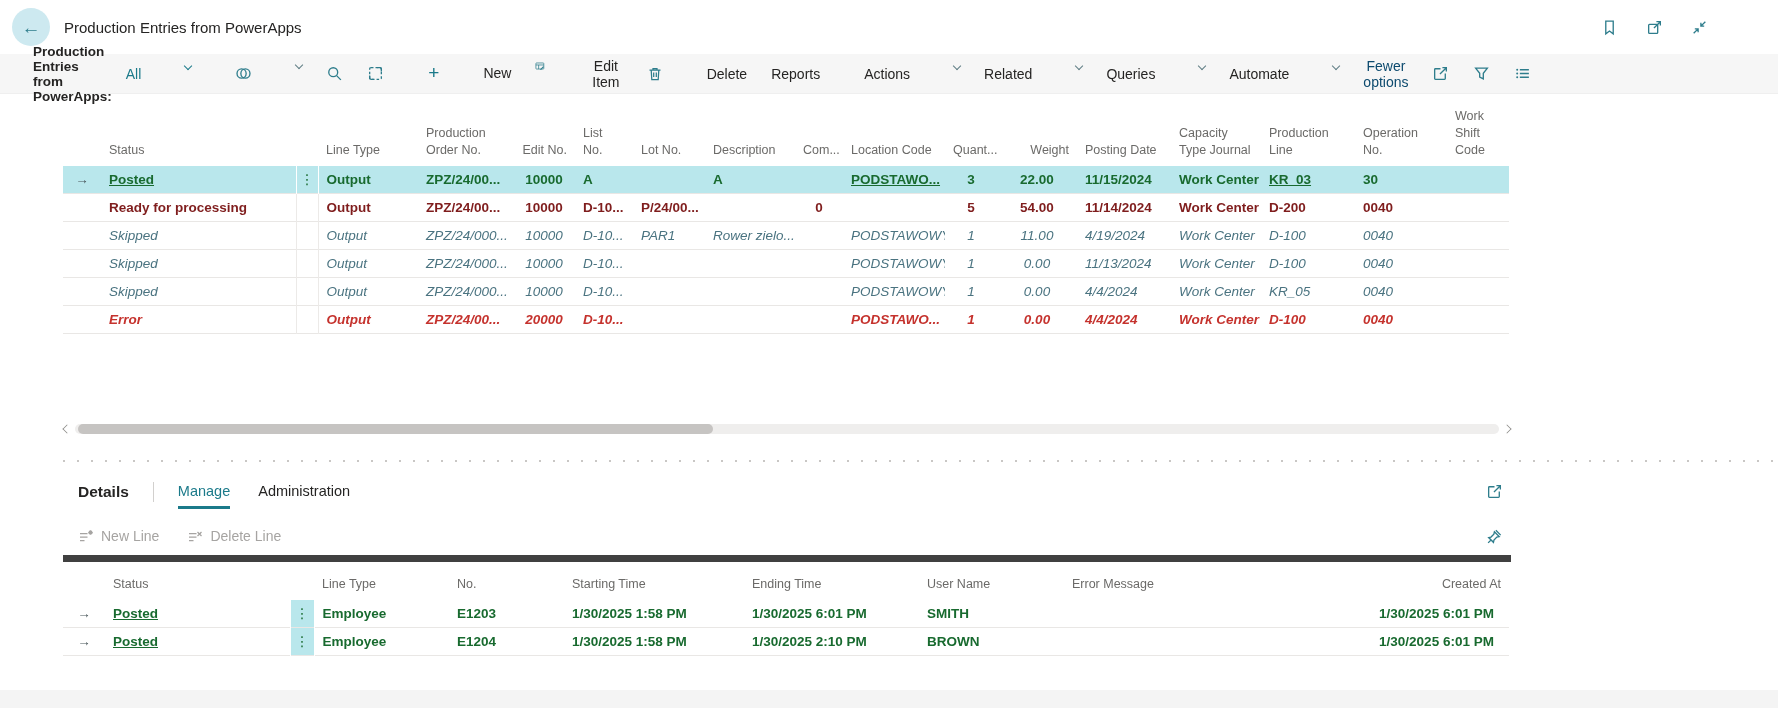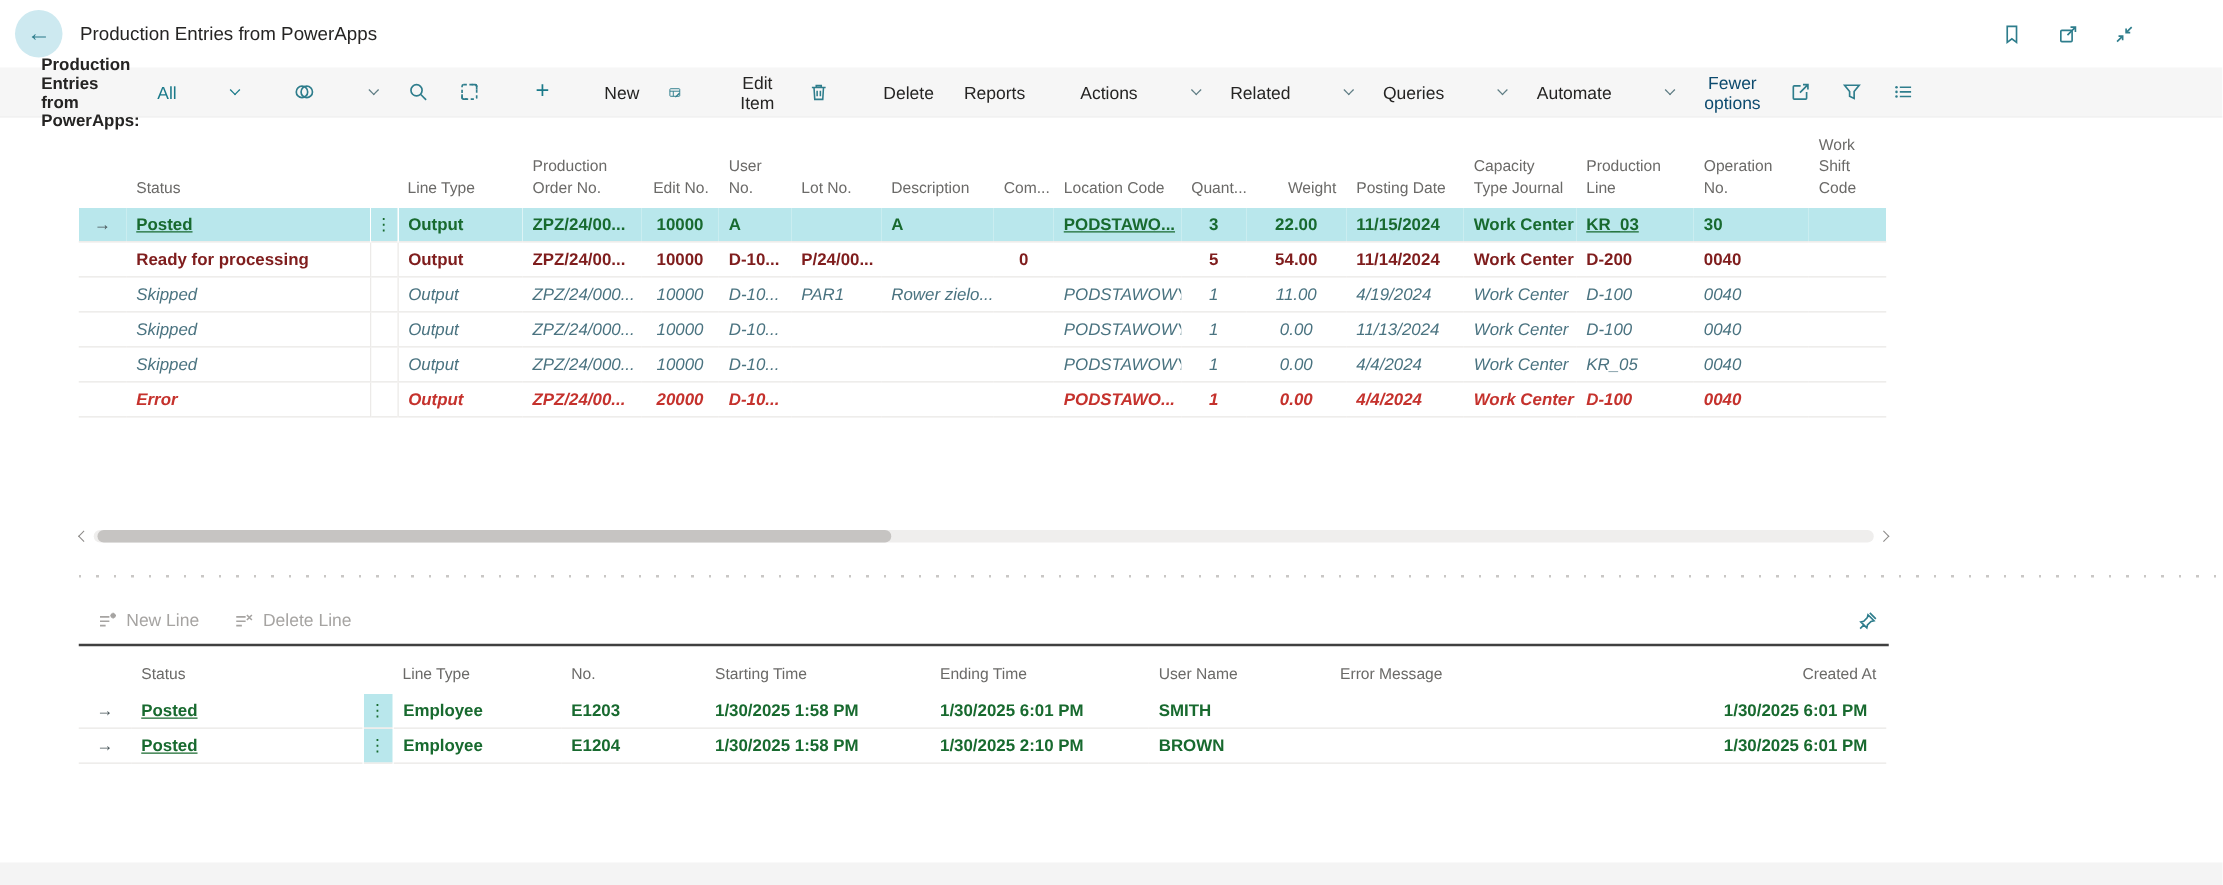--- a/index.html
+++ b/index.html
@@ -17,21 +17,21 @@
 
   svg.ico { display:block; }
   svg.ico g, svg.ico path, svg.ico rect, svg.ico circle { fill:none; stroke:#2e7d8c; stroke-width:1.25; }
   svg.ico .fill { fill:#2e7d8c; stroke:none; }
   svg.ico.gray g, svg.ico.gray path { stroke:#a6a4a2; }
 
   
   .cmdbar { display:flex; align-items:center; height:40px; background:#f6f6f6;
     padding:0 267px 0 33px; border-bottom:1px solid #efefef; }
   .cmd-caption { font-weight:bold; font-size:13.5px; margin-right:14px; }
-  .cmd-item { background:none; border:none; cursor:pointer; display:flex; align-items:center;
+  .cmd-item { background:none; border:none; cursor:pointer; display:flex; align-items:flex-start;
     font-size:14px; color:#252423; font-family:inherit; margin-right:24px;gap:37px; }
   .teal { color:#1b7a8a; }
   .gray-text { color:#0c4a6e; }
   .caret { display:inline-block; width:6px; height:6px; border-right:1.4px solid currentColor;
     border-bottom:1.4px solid currentColor; transform:rotate(45deg); margin:-3px 0 0 7px; }
   .vsep { width:1px; height:22px; background:#d2d0ce; margin:0 20px 0 0; }
   .cmd-item .lbl { margin-left:7px; }
   .plus { color:#1b7a8a; font-size:19px; font-weight:400; line-height:1; margin-top:-2px; }
   .cmd-right { margin-left:auto; display:flex; gap:24px; align-items:center; }
 
@@ -71,21 +71,21 @@
   
   .tabs-row { display:flex; align-items:center; margin:20px 0 0 63px; width:1448px; padding:0 8px 0 15px; }
   .fasttab-caption { font-size:15.5px; font-weight:bold; color:#252423; }
   .tabs-row .vsep { height:20px; margin:0 24px; }
   .tab { font-size:14.5px; color:#252423; margin-right:28px; cursor:pointer; position:relative; padding-bottom:2px; }
   .tab.active { color:#1b7a8a; }
   .tab.active::after { content:""; position:absolute; left:0; right:0; bottom:-8px; height:3px; background:#1b7a8a; }
   .tabs-row .right-ico { margin-left:auto; }
 
   .details-toolbar { display:flex; align-items:center; margin:20px 0 0 63px; width:1448px;
-    padding:6px 8px 10px 15px; border-bottom:2px solid #404040;justify-content:space-between; }
+    padding:6px 8px 10px 15px; border-bottom:7px solid #404040;justify-content:space-between; }
   .dis-btn { background:none; border:none; display:flex; align-items:center; font-family:inherit;
     font-size:14px; color:#a6a4a2; margin-right:28px; }
   .dis-btn .lbl { margin-left:7px; }
   .details-toolbar .right-ico { margin-left:auto; }
 
   .footer-strip { position:absolute; left:0; bottom:0; width:100%; height:18px; background:#f4f4f4; }
 </style>
 </head>
 <body>
 
@@ -228,21 +228,21 @@
       </colgroup>
       <thead>
         <tr>
           <th></th>
           <th>Status</th>
           <th></th>
           <th>Line Type</th>
           <th>Production
 Order No.</th>
           <th class="right">Edit No.</th>
-          <th>User
+          <th>List
 No.</th>
           <th>Lot No.</th>
           <th>Description</th>
           <th class="right">Com...</th>
           <th>Location Code</th>
           <th class="right">Quant...</th>
           <th class="right">Weight</th>
           <th>Posting Date</th>
           <th>Capacity
 Type Journal</th>
@@ -383,20 +383,31 @@
   <span class="hchev left"></span>
   <div class="htrack">
     <div class="hthumb"></div>
   </div>
   <span class="hchev right"></span>
 </div>
 
 <div class="dotted-divider"></div>
 
 <section>
+  <div class="tabs-row">
+    <span class="fasttab-caption">Details</span>
+    <span class="vsep"></span>
+    <span class="tab active">Manage</span>
+    <span class="tab">Administration</span>
+    <button class="icon-btn right-ico">
+      <svg class="ico" width="17" height="17" viewBox="0 0 16 16">
+          <path d="M8 3.5H3.2a.7.7 0 0 0-.7.7v8.6c0 .4.3.7.7.7h8.6a.7.7 0 0 0 .7-.7V8M7.5 8.5l6-6M9.8 2.5h3.7v3.7"></path>
+        </svg>
+    </button>
+  </div>
 
   <div class="details-toolbar">
     <button class="dis-btn">
       <svg class="ico gray" width="16" height="16" viewBox="0 0 16 16">
           <path d="M2 5.5h7.5M2 9h7.5M2 12.5h4.5M12.5 2.2v4.6M10.2 4.5h4.6M11 3l3 3M14 3l-3 3"></path>
         </svg>
       <span class="lbl">New Line</span>
     </button>
     <button class="dis-btn">
       <svg class="ico gray" width="16" height="16" viewBox="0 0 16 16">

